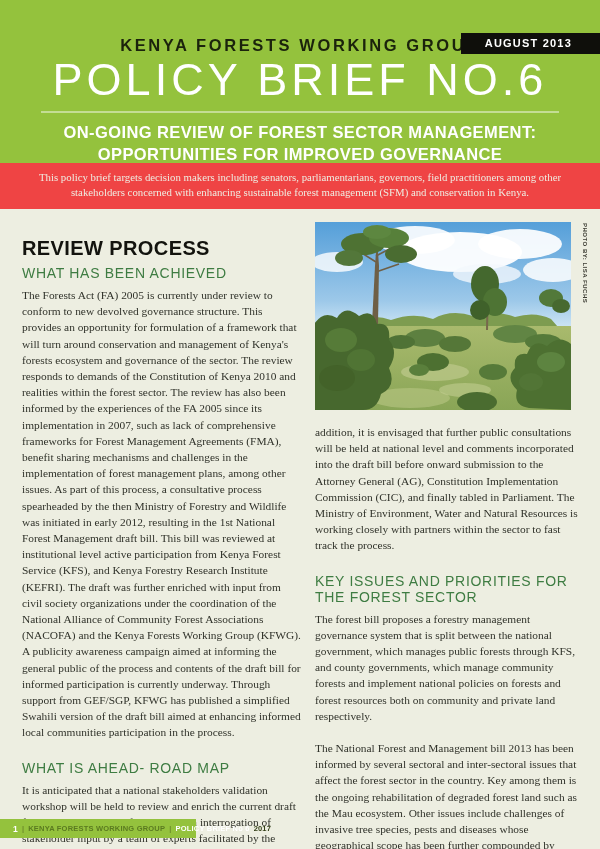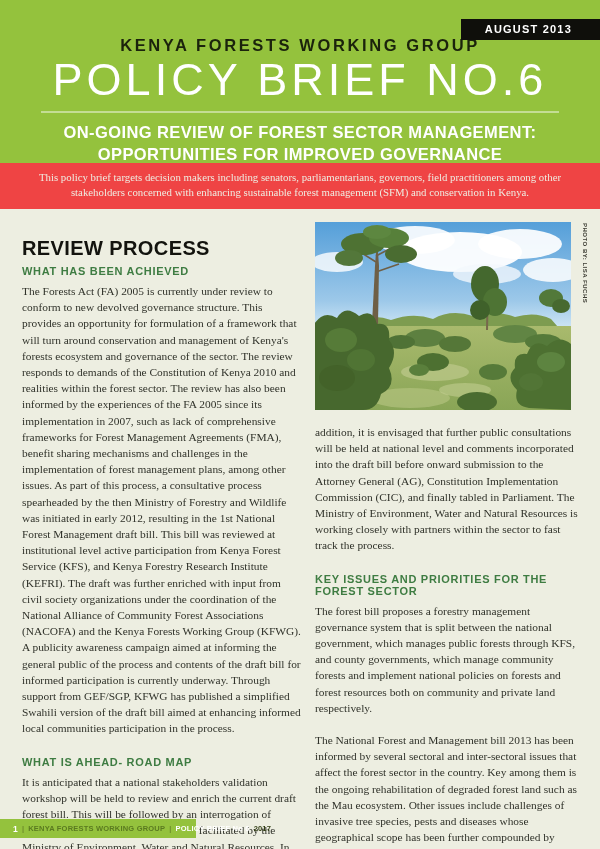--- a/index.html
+++ b/index.html
@@ -11,21 +11,21 @@
     overflow:hidden;
   }
   
   .hdr{
     position:relative;
     background:#94c23d;
     height:163px;
     text-align:center;
   }
   .date-badge{
-    position:absolute;top:19px;right:0;
+    position:absolute;top:33px;right:0;
     background:#0f0f0b;color:#ffffff;
     font-family:"Liberation Sans",sans-serif;
     font-weight:bold;font-size:11px;letter-spacing:1.2px;
     padding:4px 28px 5px 24px;
   }
   .org-line{
     padding-top:36px;
     font-family:"Liberation Sans",sans-serif;
     font-weight:bold;font-size:16.5px;letter-spacing:2.6px;
     color:#1b230c;
@@ -61,21 +61,21 @@
   }
   .col-left{width:279px;}
   .col-right{width:264px;position:relative;}
   .sec-title{
     font-family:"Liberation Sans",sans-serif;
     font-weight:bold;font-size:20px;letter-spacing:.4px;
     color:#13130e;margin:18px 0 5px;
   }
   .green-h{
     font-family:"Liberation Sans",sans-serif;
-    font-weight:bold;font-size:11px;letter-spacing:.7px;
+    font-weight:normal;font-size:14px;letter-spacing:.7px;
     color:#3e7c42;margin:0 0 6px;
   }
   .green-h.spaced{margin-top:19px;}
   .body-p{
     font-size:11.4px;line-height:16.2px;
     color:#30322a;margin:0 0 16px;
     text-align:left;
   }
   .body-p.tight{margin-bottom:0;}
   

